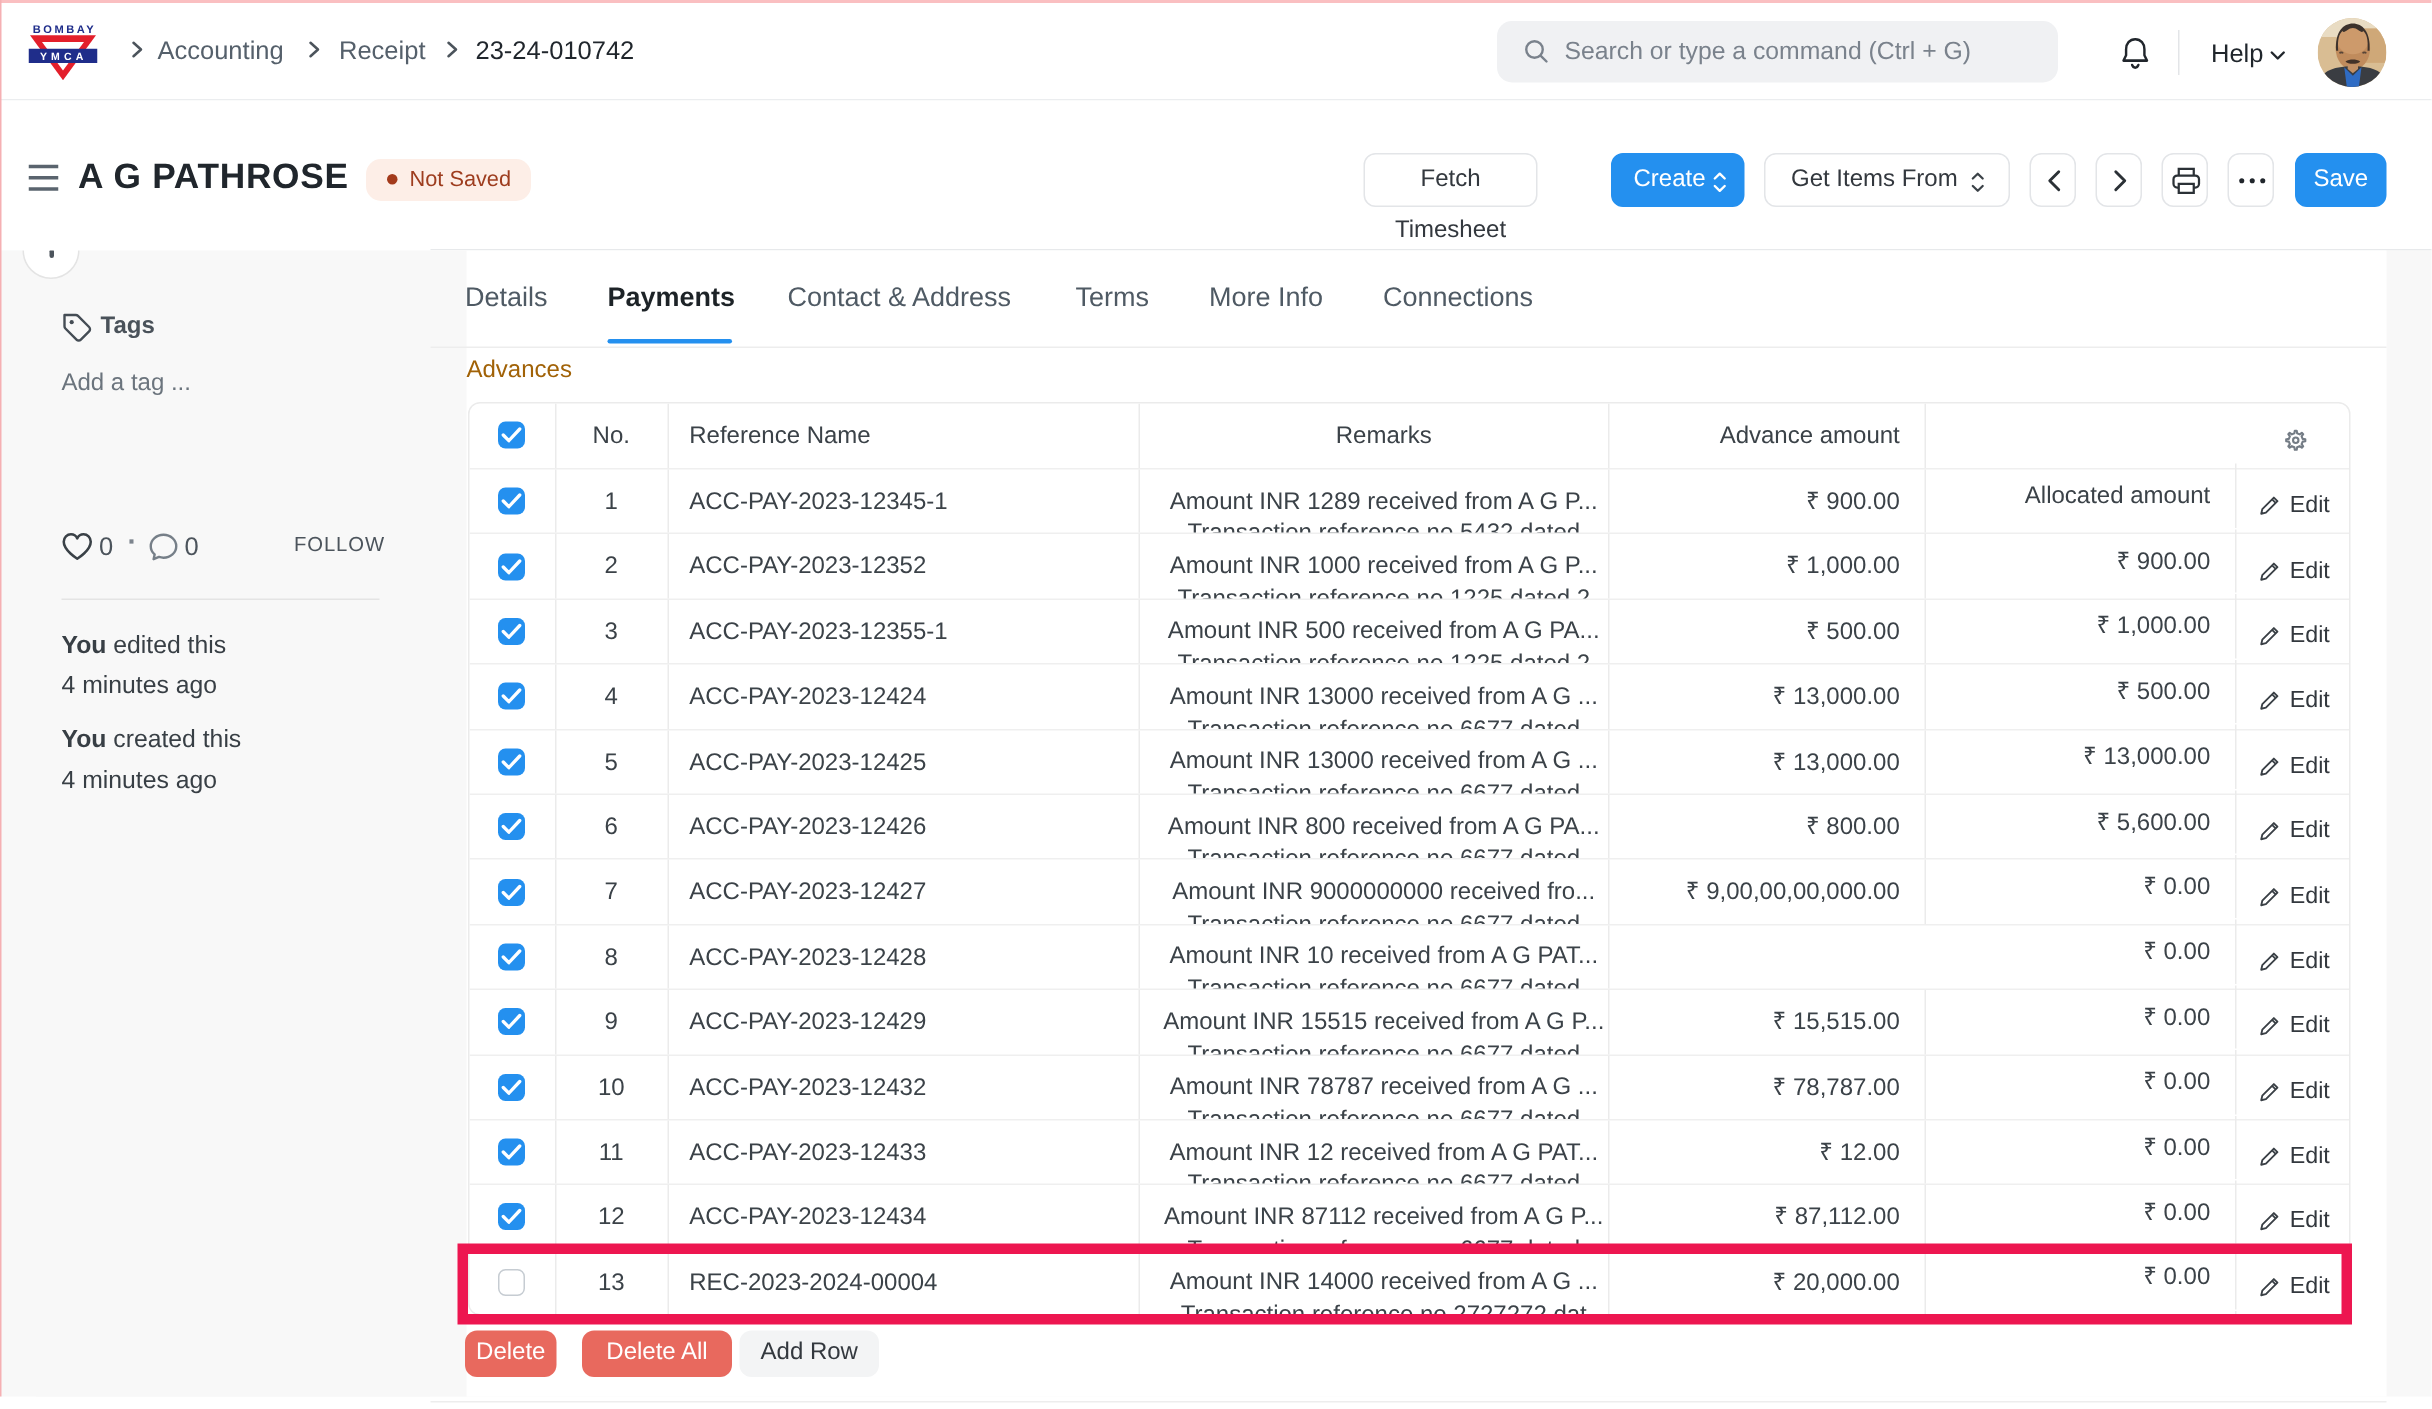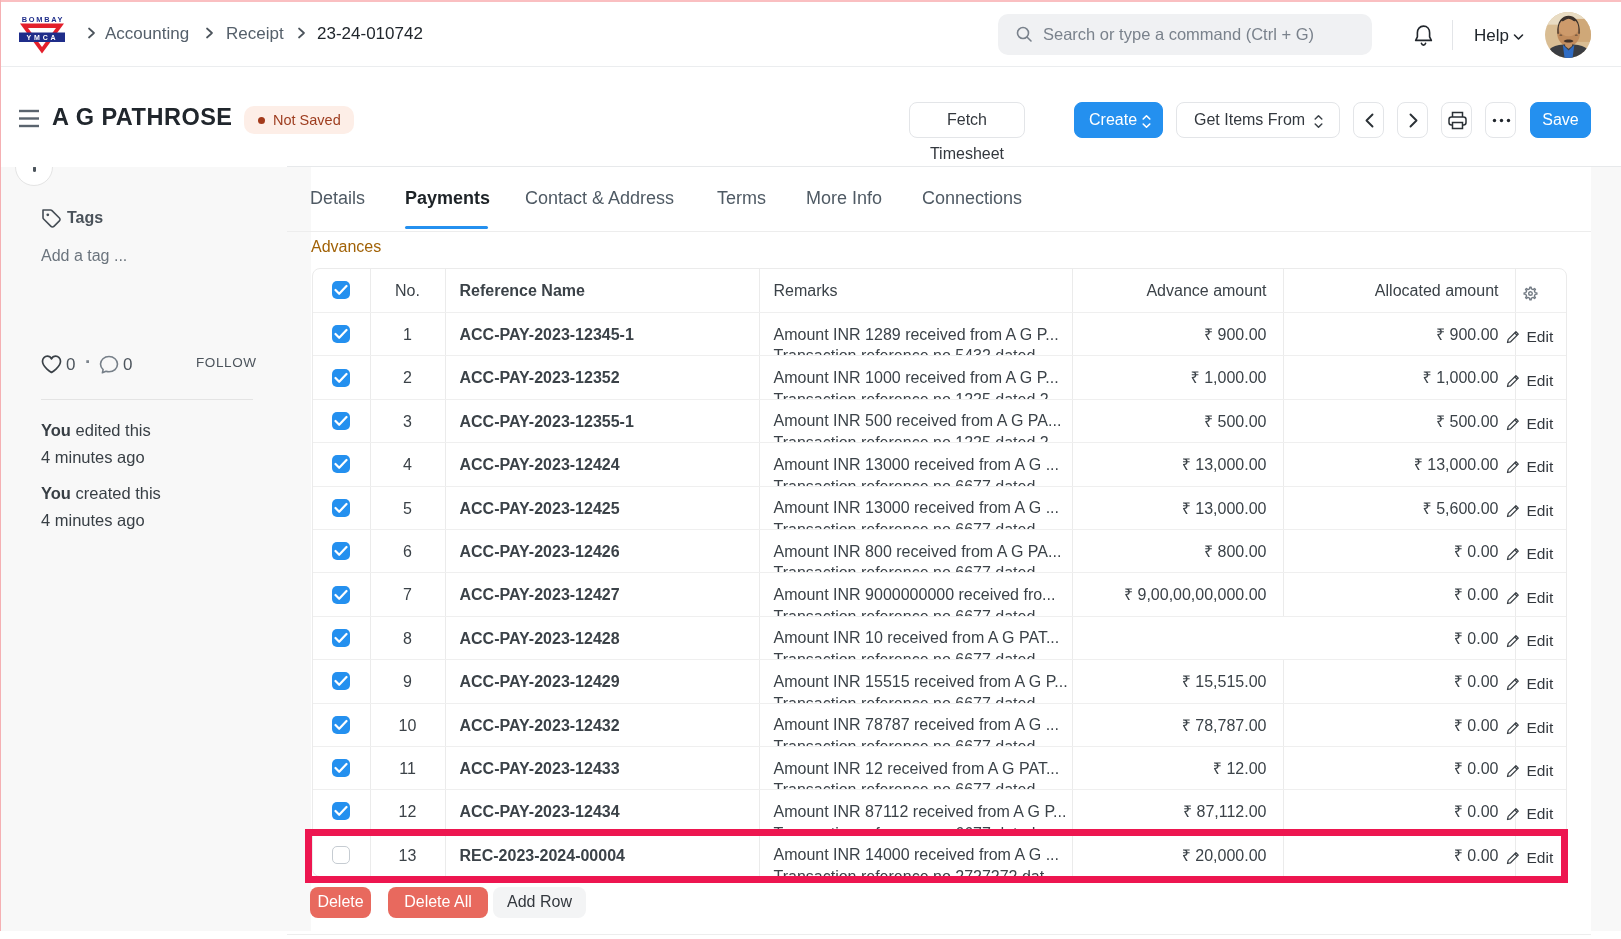--- a/index.html
+++ b/index.html
@@ -46,24 +46,24 @@
 #advances { position:absolute; left:311px; top:238px; font-size:16px; color:#a16207; }
 #grid { position:absolute; left:311.5px; top:267.5px; width:1255px; height:609px;
   border:1px solid #ebebeb; border-radius:8px; background:#fff; overflow:hidden; }
 .grow { position:relative; width:100%; height:43.4px; border-bottom:1px solid #efefef; }
 .grow:last-child { border-bottom:none; }
 .ghead { height:44.5px; }
 .gc { position:absolute; top:0; height:100%; border-right:1px solid #ebebeb; font-size:16px; color:#3b4248; }
 .gc:last-child { border-right:none; }
 .c0 { left:0; width:58px; }
 .c1 { left:58px; width:75px; text-align:center; }
-.c2 { left:133px; width:314px; padding-left:14px;font-weight:bold; }
-.c3 { left:447px; width:313px; padding-left:14px; }
+.c2 { left:133px; width:314px; padding-left:14px; }
+.c3 { left:447px; width:313px; padding-left:14px;text-align:center; }
 .c4 { left:760px; width:211px; text-align:right; padding-right:16px; }
-.c5 { left:996px; width:207px; text-align:right; padding-right:16px; }
+.c5 { left:971px; width:207px; text-align:right; padding-right:16px;margin-top:40px; }
 .c6 { left:1178px; width:76px; }
 .vc { line-height:43.4px; white-space:nowrap; overflow:hidden; }
 .ghead .vc { line-height:44.5px; }
 .rem { line-height:21.7px; padding-top:10.7px; white-space:nowrap; overflow:hidden; }
 .cb { position:absolute; left:19px; top:50%; margin-top:-9px; width:18px; height:18px; border-radius:5px; }
 .cb.on { background:#2490ef; }
 .cb.off { background:#fff; border:1px solid #c6ccd2; }
 .cb.on svg { position:absolute; left:2px; top:3px; }
 .editcell { position:absolute; left:15px; top:3px; height:100%; display:flex; align-items:center; gap:7px; font-size:15.5px; color:#33383e; }
 

